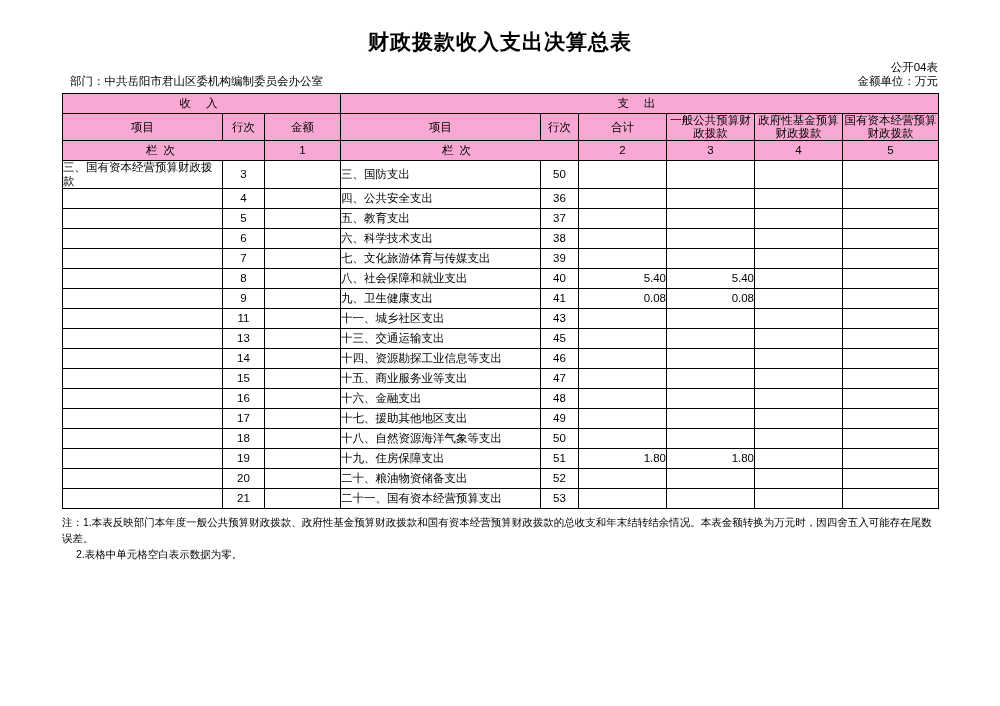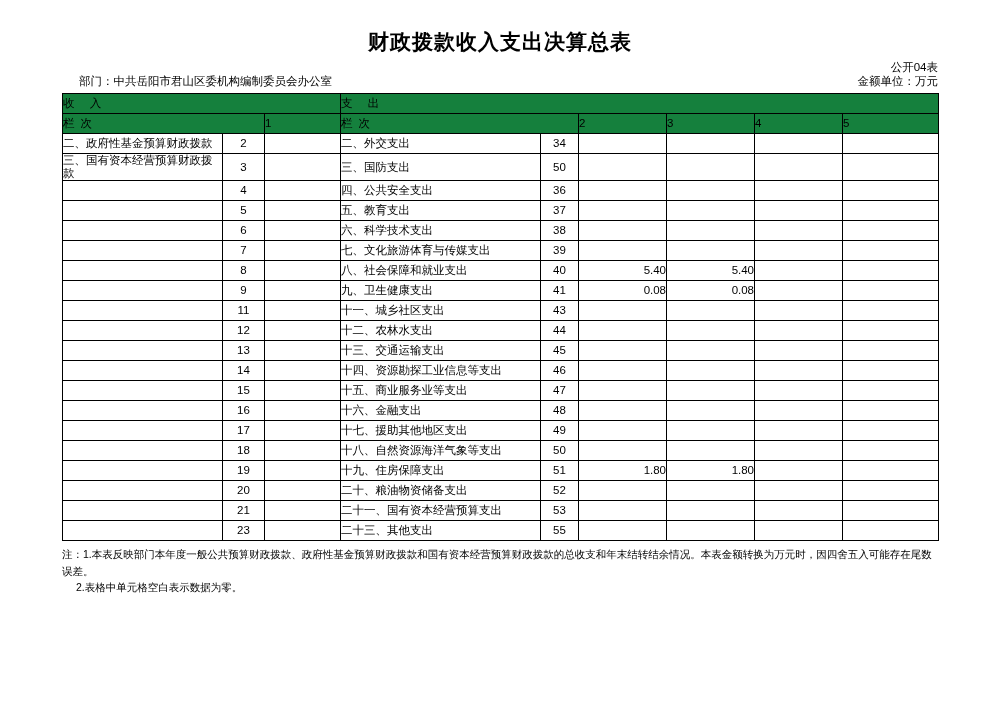--- a/index.html
+++ b/index.html
@@ -29,21 +29,21 @@
     padding-top: 28px;
   }
   .meta-row {
     position: relative;
     margin: 18px 62px 3px 62px;
     height: 16px;
     font-size: 11.5px;
   }
   .meta-left {
     position: absolute;
-    left: 17px;
+    left: 8px;
     top: 0;
     white-space: nowrap;
   }
   .meta-right {
     position: absolute;
     right: 0;
     top: 0;
     white-space: nowrap;
   }
   .pub-no {
@@ -62,22 +62,22 @@
   table.main td, table.main th {
     border: 1px solid #000;
     font-size: 11.5px;
     font-weight: normal;
     padding: 0;
     height: 19px;
     line-height: 1.15;
     vertical-align: middle;
   }
   .hdr {
-    background: #15803d;
-    text-align: left;
+    background: #f9a8d4;
+    text-align: center;
   }
   .hdr-tall {
     height: 34px;
   }
   .group-hd {
     font-size: 12.5px;
     letter-spacing: 6px;
     padding-left: 6px;
   }
   .lbl {
@@ -132,42 +132,42 @@
       <col style="width:88px">
       <col style="width:88px">
       <col style="width:96px">
     </colgroup>
     <thead>
       <tr>
         <th class="hdr group-hd" colspan="3">收        入</th>
         <th class="hdr group-hd" colspan="6">支        出</th>
       </tr>
       <tr>
+        <th class="hdr hdr-tall">项目</th>
+        <th class="hdr hdr-tall">行次</th>
+        <th class="hdr hdr-tall">金额</th>
+        <th class="hdr hdr-tall">项目</th>
+        <th class="hdr hdr-tall">行次</th>
+        <th class="hdr hdr-tall">合计</th>
+        <th class="hdr hdr-tall wrap2">一般公共预算财政拨款</th>
+        <th class="hdr hdr-tall wrap2">政府性基金预算财政拨款</th>
+        <th class="hdr hdr-tall wrap2">国有资本经营预算财政拨款</th>
+      </tr>
+      <tr>
         <th class="hdr group-hd" colspan="2">栏次</th>
         <th class="hdr">1</th>
         <th class="hdr group-hd" colspan="2">栏次</th>
         <th class="hdr">2</th>
         <th class="hdr">3</th>
         <th class="hdr">4</th>
         <th class="hdr">5</th>
       </tr>
     </thead>
     <tbody>
         <tr>
-          <td class="lbl">二、政府性基金预算财政拨款</td>
-          <td class="ctr">2</td>
-          <td class="num"></td>
-          <td class="lbl">二、外交支出</td>
-          <td class="ctr">34</td>
-          <td class="num"></td>
-          <td class="num"></td>
-          <td class="num"></td>
-          <td class="num"></td>
-        </tr>
-        <tr>
           <td class="lbl">三、国有资本经营预算财政拨款</td>
           <td class="ctr">3</td>
           <td class="num"></td>
           <td class="lbl">三、国防支出</td>
           <td class="ctr">50</td>
           <td class="num"></td>
           <td class="num"></td>
           <td class="num"></td>
           <td class="num"></td>
         </tr>
@@ -243,31 +243,20 @@
           <td class="num"></td>
           <td class="lbl">十一、城乡社区支出</td>
           <td class="ctr">43</td>
           <td class="num"></td>
           <td class="num"></td>
           <td class="num"></td>
           <td class="num"></td>
         </tr>
         <tr>
           <td class="lbl"></td>
-          <td class="ctr">12</td>
-          <td class="num"></td>
-          <td class="lbl">十二、农林水支出</td>
-          <td class="ctr">44</td>
-          <td class="num"></td>
-          <td class="num"></td>
-          <td class="num"></td>
-          <td class="num"></td>
-        </tr>
-        <tr>
-          <td class="lbl"></td>
           <td class="ctr">13</td>
           <td class="num"></td>
           <td class="lbl">十三、交通运输支出</td>
           <td class="ctr">45</td>
           <td class="num"></td>
           <td class="num"></td>
           <td class="num"></td>
           <td class="num"></td>
         </tr>
         <tr>
@@ -351,31 +340,20 @@
           <td class="lbl"></td>
           <td class="ctr">21</td>
           <td class="num"></td>
           <td class="lbl">二十一、国有资本经营预算支出</td>
           <td class="ctr">53</td>
           <td class="num"></td>
           <td class="num"></td>
           <td class="num"></td>
           <td class="num"></td>
         </tr>
-        <tr>
-          <td class="lbl"></td>
-          <td class="ctr">23</td>
-          <td class="num"></td>
-          <td class="lbl">二十三、其他支出</td>
-          <td class="ctr">55</td>
-          <td class="num"></td>
-          <td class="num"></td>
-          <td class="num"></td>
-          <td class="num"></td>
-        </tr>
       </tbody>
   </table>
 
   <div class="notes">
     <p>注：1.本表反映部门本年度一般公共预算财政拨款、政府性基金预算财政拨款和国有资本经营预算财政拨款的总收支和年末结转结余情况。本表金额转换为万元时，因四舍五入可能存在尾数误差。</p>
     <p class="second">2.表格中单元格空白表示数据为零。</p>
   </div>
 
 </div>
 

